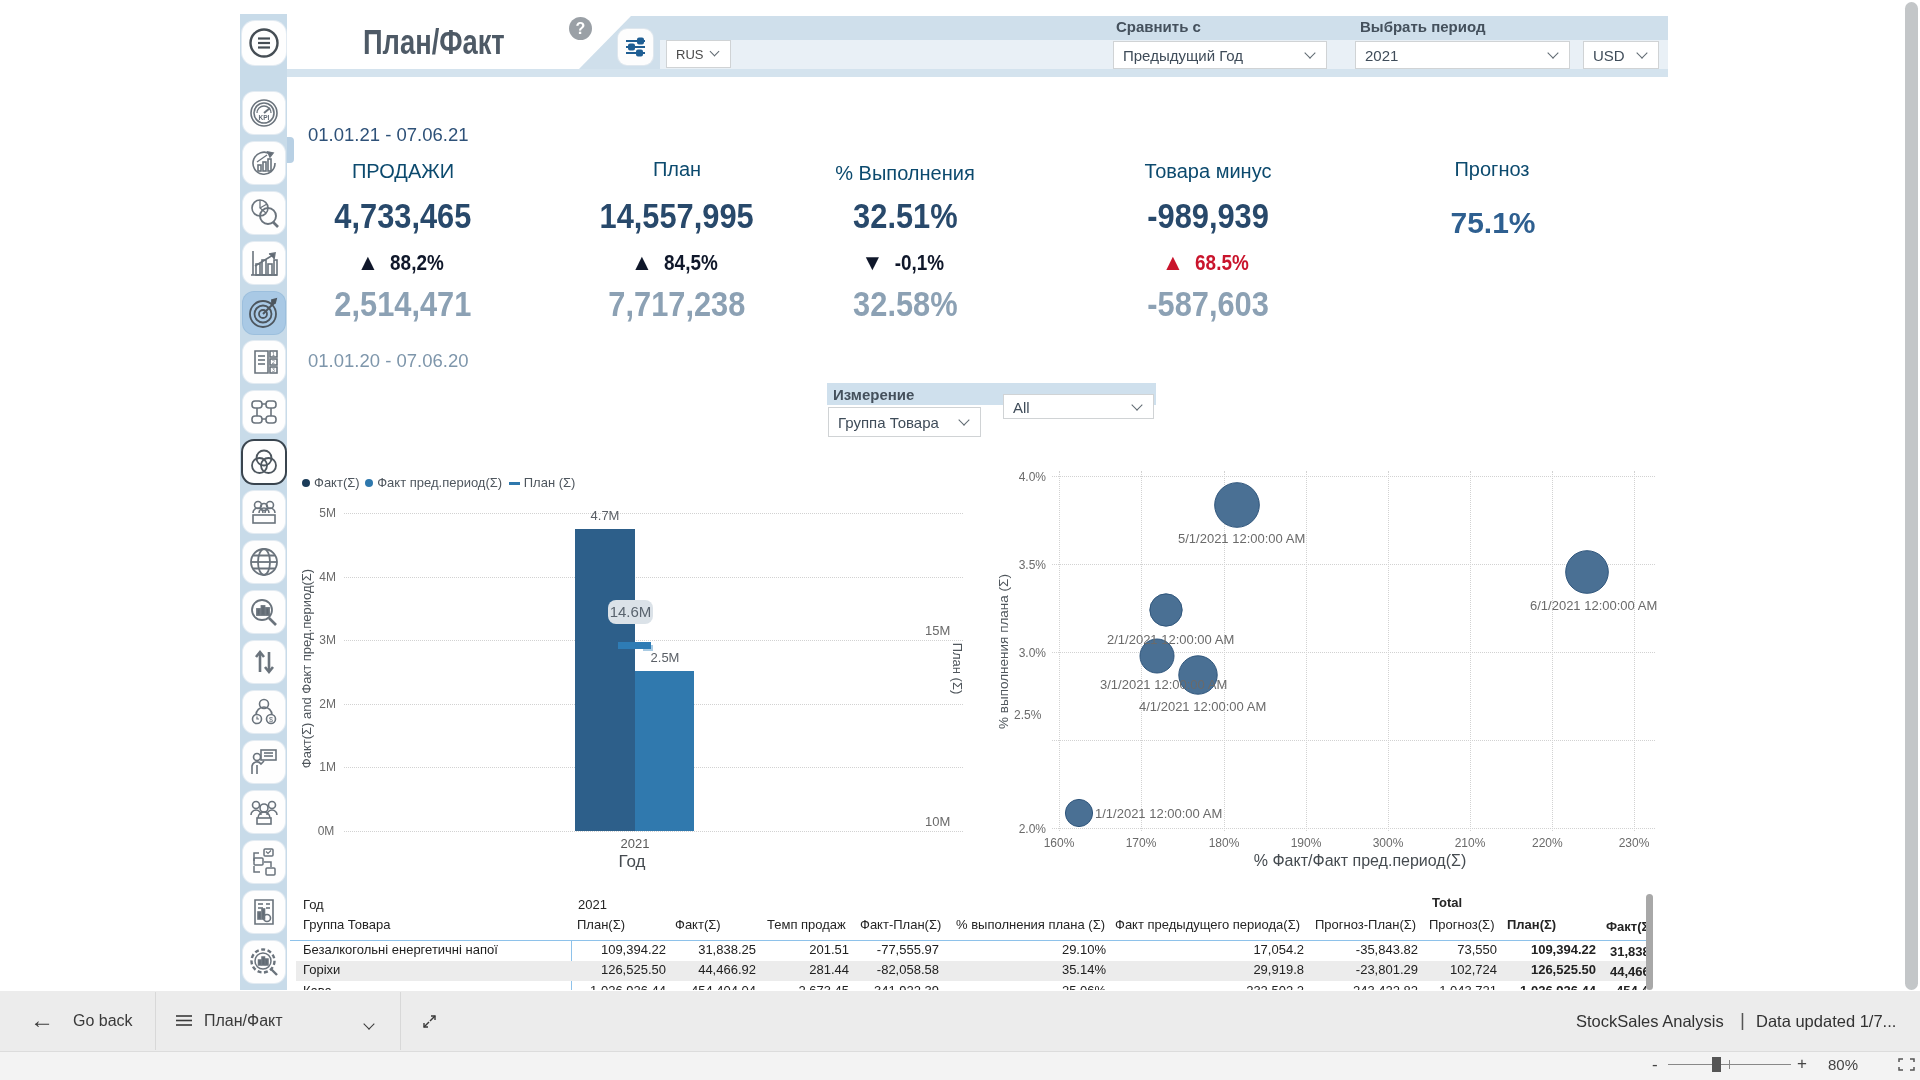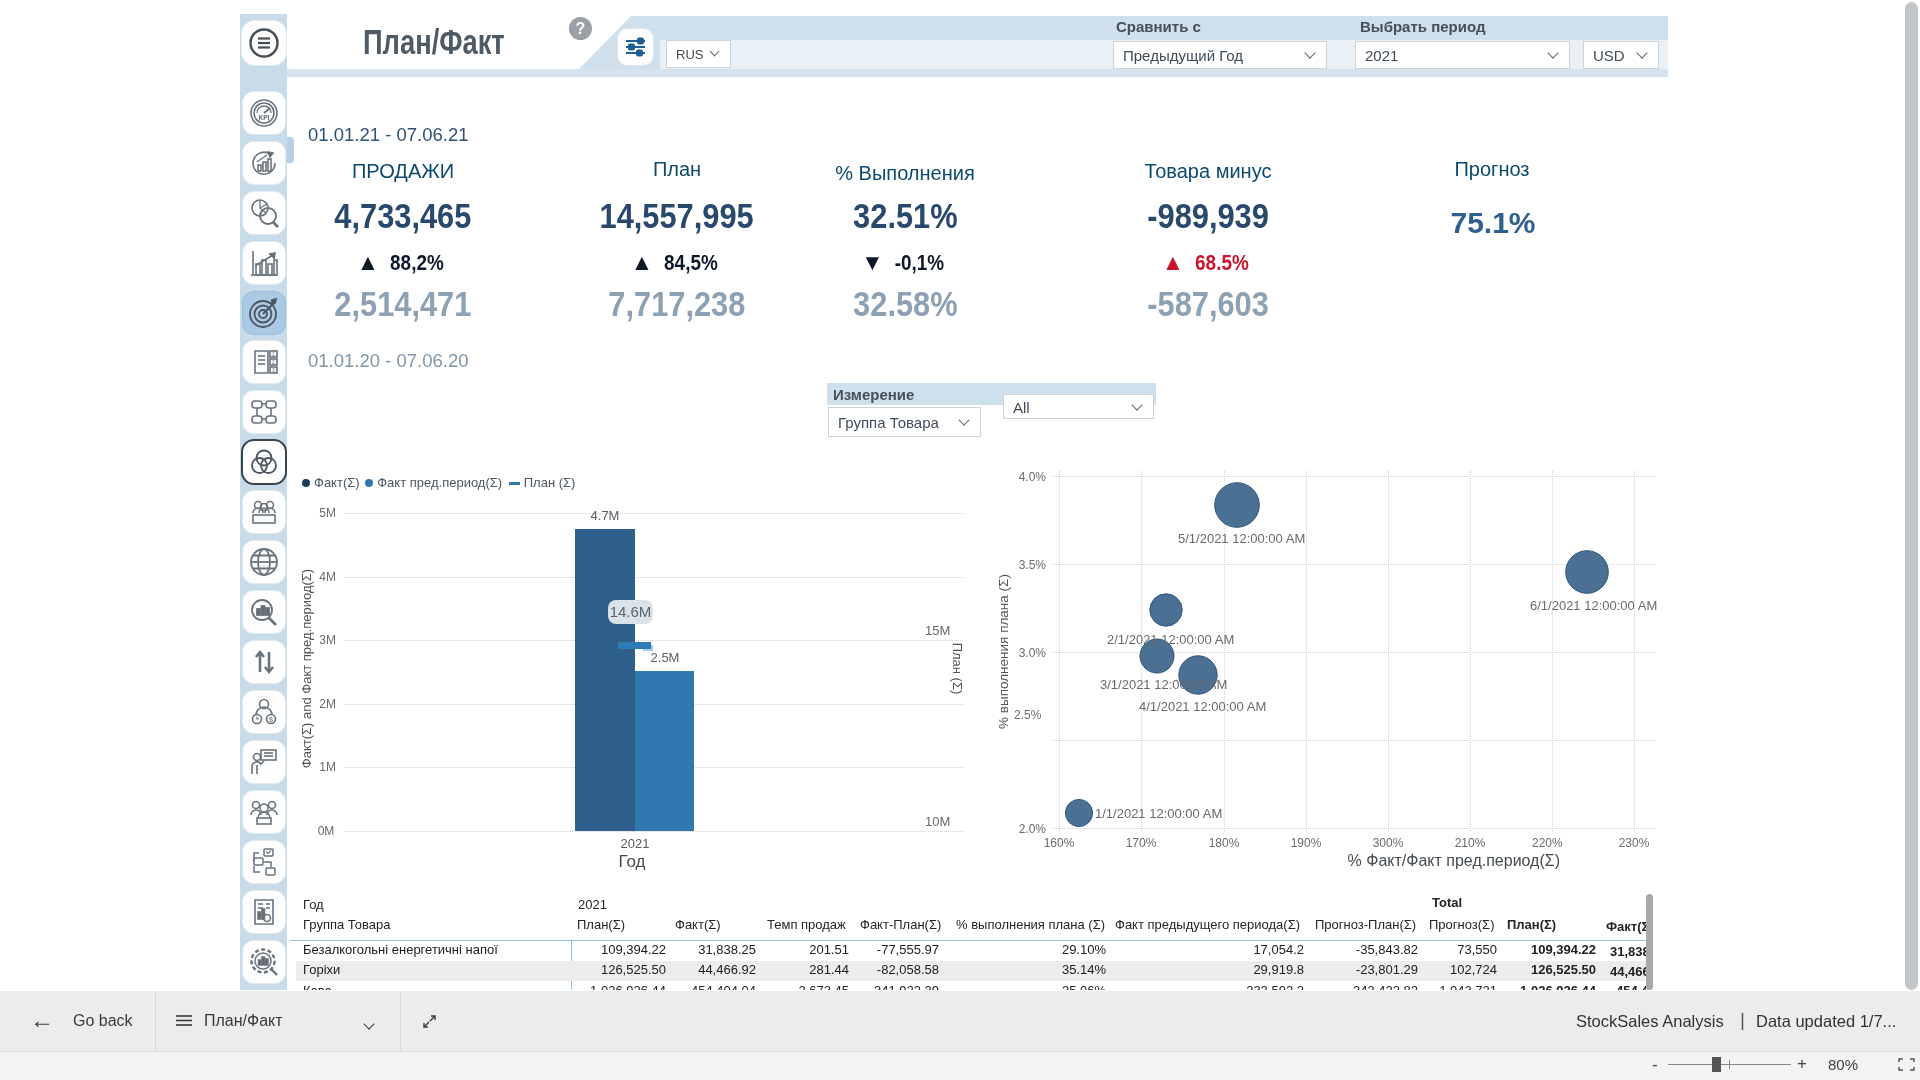--- a/index.html
+++ b/index.html
@@ -378,21 +378,21 @@
 <div class="gridv" style="left:1552px; top:471px; height:360px;"></div>
 <div class="gridv" style="left:1634px; top:471px; height:360px;"></div>
 <div class="axlab" style="left:1039px; top:836px; width:40px; text-align:center;">160%</div>
 <div class="axlab" style="left:1121px; top:836px; width:40px; text-align:center;">170%</div>
 <div class="axlab" style="left:1204px; top:836px; width:40px; text-align:center;">180%</div>
 <div class="axlab" style="left:1286px; top:836px; width:40px; text-align:center;">190%</div>
 <div class="axlab" style="left:1368px; top:836px; width:40px; text-align:center;">300%</div>
 <div class="axlab" style="left:1450px; top:836px; width:40px; text-align:center;">210%</div>
 <div class="axlab" style="left:1532px; top:836px; width:40px; text-align:left;">220%</div>
 <div class="axlab" style="left:1614px; top:836px; width:40px; text-align:center;">230%</div>
-<div class="abs" style="left:1160px; top:852px; width:400px; text-align:right; color:#454b50; font-size:16px;">% Факт/Факт пред.период(Σ)</div>
+<div class="abs" style="left:1160px; top:852px; width:400px; text-align:center; color:#454b50; font-size:16px;">% Факт/Факт пред.период(Σ)</div>
 <svg class="abs" style="left:1040px; top:460px;" width="620" height="380" viewBox="0 0 620 380">
 <g fill="#4a7094" stroke="#30567c" stroke-width="1">
 <circle cx="39" cy="353" r="13.6"></circle>
 <circle cx="126" cy="150" r="16.2"></circle>
 <circle cx="117" cy="196" r="17"></circle>
 <circle cx="158" cy="215" r="19.2"></circle>
 <circle cx="197" cy="45" r="22.3"></circle>
 <circle cx="547" cy="112" r="21.3"></circle>
 </g>
 </svg>

